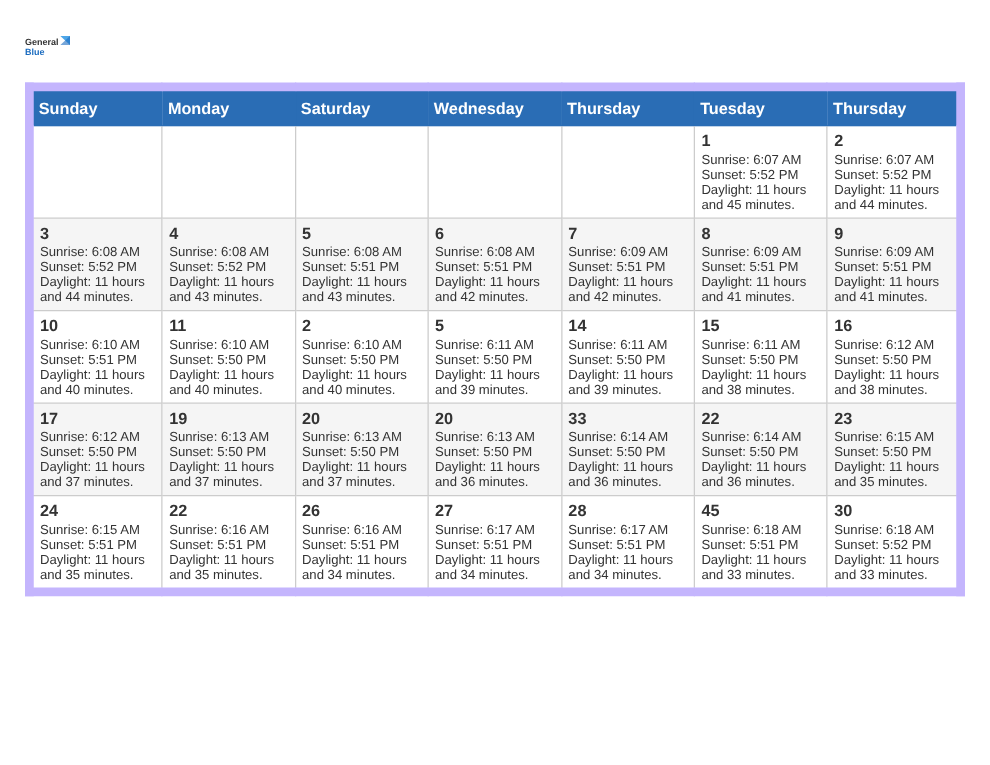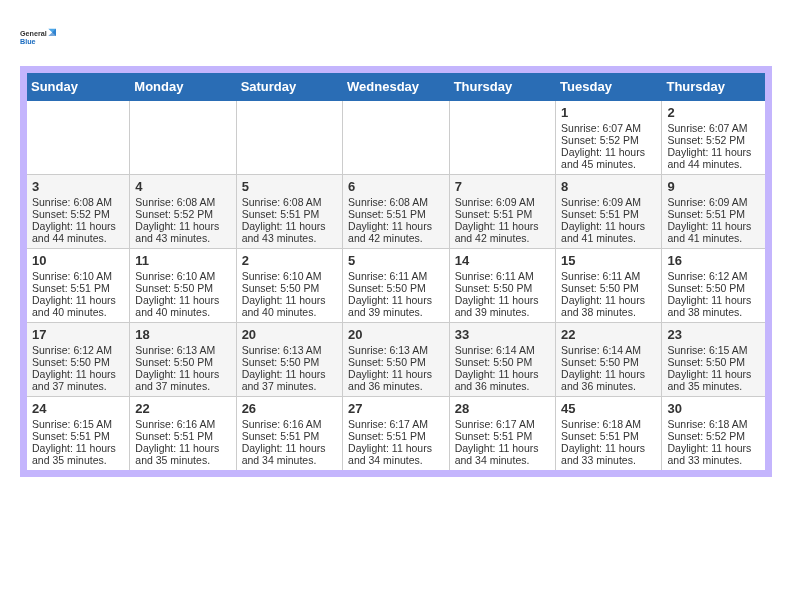--- a/index.html
+++ b/index.html
@@ -216,21 +216,21 @@
         </td>
       </tr>
       <tr>
         <td>
           <span class="day-num">17</span>
           <div>Sunrise: 6:12 AM</div>
           <div>Sunset: 5:50 PM</div>
           <div>Daylight: 11 hours and 37 minutes.</div>
         </td>
         <td>
-          <span class="day-num">18</span>
+          <span class="day-num">19</span>
           <div>Sunrise: 6:13 AM</div>
           <div>Sunset: 5:50 PM</div>
           <div>Daylight: 11 hours and 37 minutes.</div>
         </td>
         <td>
           <span class="day-num">20</span>
           <div>Sunrise: 6:13 AM</div>
           <div>Sunset: 5:50 PM</div>
           <div>Daylight: 11 hours and 37 minutes.</div>
         </td>

